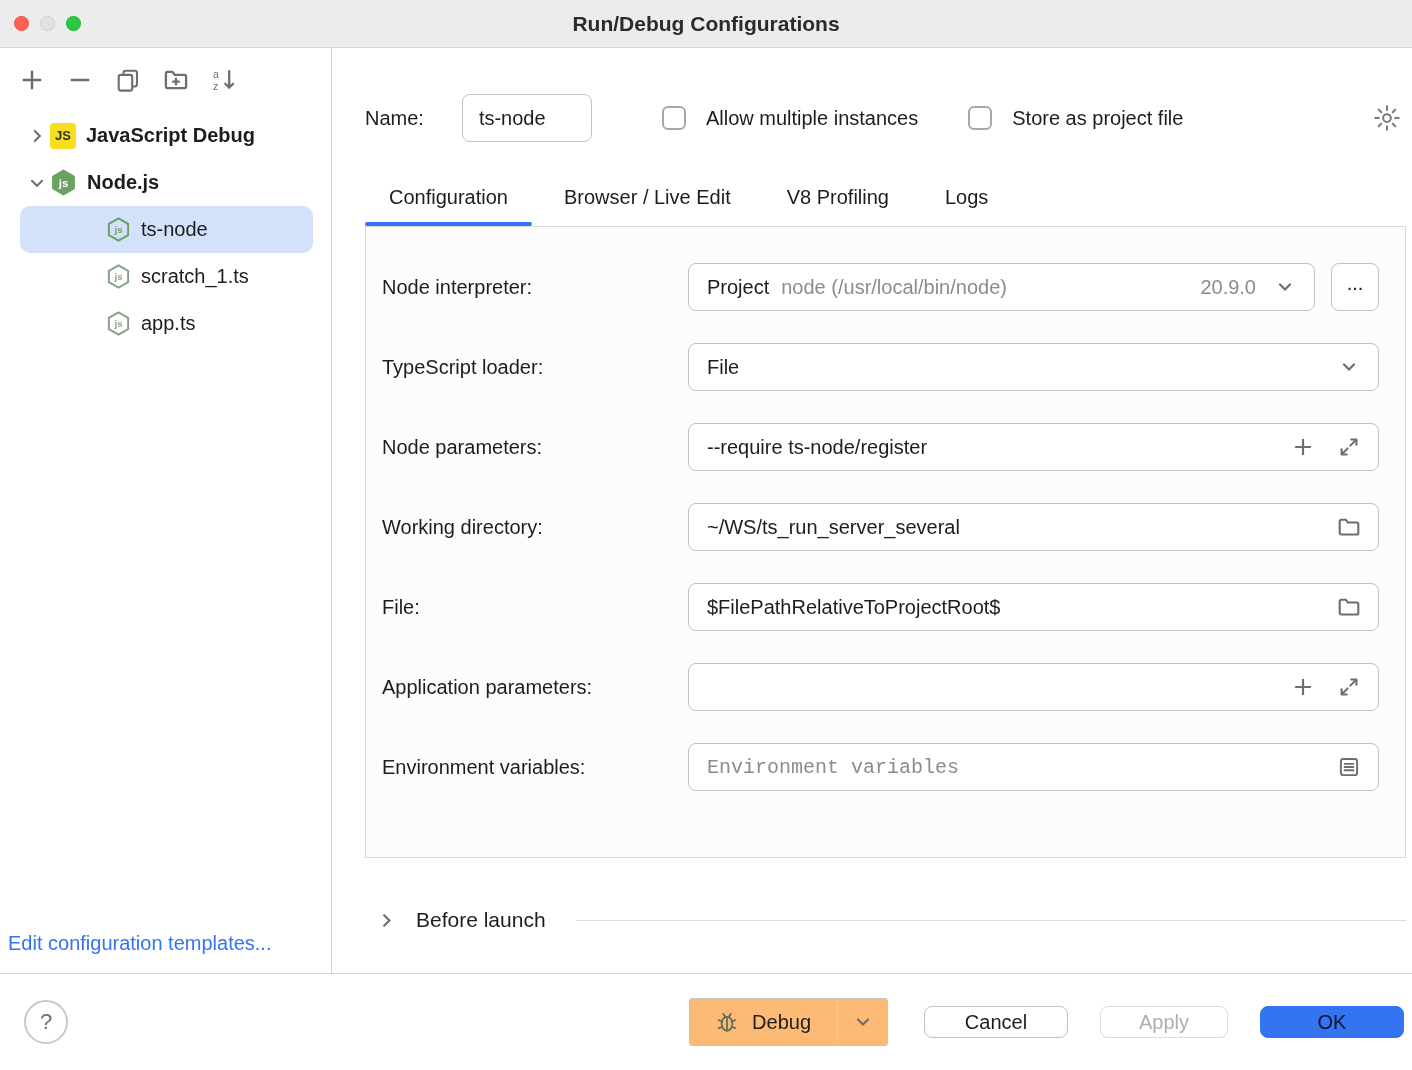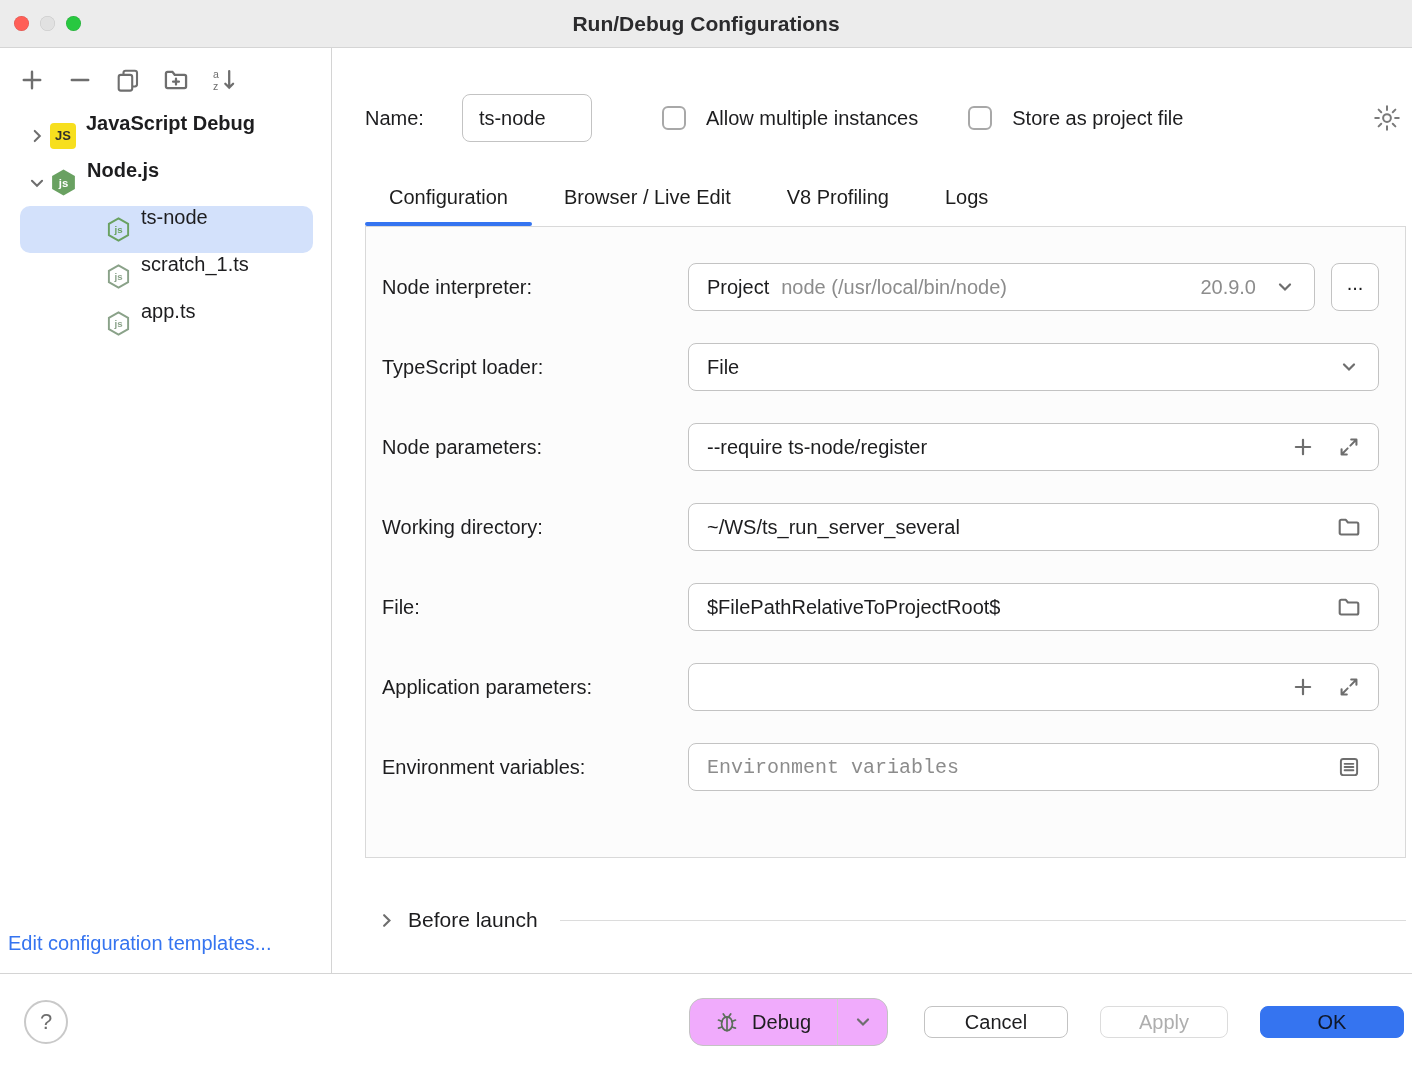--- a/index.html
+++ b/index.html
@@ -18,21 +18,21 @@
   .title { margin:0 auto; font-weight:700; font-size:21px; color:#2b2b2d; }
 
   
   .bodyarea { flex:1; display:flex; min-height:0; position:relative; }
 
   
   .sidebar { width:332px; flex:0 0 auto; border-right:1px solid #d4d4d4; position:relative; overflow:hidden; }
   .sb-toolbar { height:64px; display:flex; align-items:center; padding-left:12px; gap:8px; }
   .tb-btn { width:40px; height:36px; display:flex; align-items:center; justify-content:center; border-radius:6px; color:#6e6e6e; cursor:default; }
 
-  .tree-row { height:47px; display:flex; font-size:20px; position:relative; }
+  .tree-row { height:47px; display:flex; align-items:center; font-size:20px; position:relative; }
   .tree-row .chev { width:26px; margin-left:24px; display:flex; justify-content:center; align-items:center; color:#6e6e6e; flex:0 0 auto; }
   .tree-row .ticon { margin-right:10px; display:flex; align-items:center; flex:0 0 auto; }
   .group-label { font-weight:700; white-space:nowrap; overflow:hidden; }
   .tree-row.child { padding-left:106px; }
   .tree-row.child.selected { margin:0 18px 0 20px; padding-left:86px; background:#d3e1fb; border-radius:10px; }
   .child-label { white-space:nowrap; }
 
   .js-badge { width:26px; height:26px; background:#f7df1e; color:#32302c; font-weight:700; font-size:13px; display:flex; align-items:center; justify-content:center; border-radius:4px; }
 
   .edit-templates { position:absolute; left:8px; bottom:16px; font-size:20px; color:#3574f0; text-decoration:none; white-space:nowrap; background:#fff; padding:2px 6px 2px 0; z-index:5; }
@@ -57,28 +57,28 @@
   .frow:last-child { margin-bottom:0; }
   .flabel { width:306px; flex:0 0 auto; font-size:20px; color:#1d1d1f; }
   .field { flex:1; min-width:0; height:48px; border:1px solid #c3c3c3; border-radius:8px; background:#fff; display:flex; align-items:center; padding:0 12px 0 18px; font-size:20px; gap:12px; }
   .field .spacer { flex:1; }
   .ghost { color:#8c8c8c; }
   .ficon { display:flex; align-items:center; justify-content:center; width:34px; height:34px; color:#6e6e6e; flex:0 0 auto; }
   .more-btn { width:48px; height:48px; flex:0 0 auto; border:1px solid #c3c3c3; border-radius:8px; background:#fff; margin-left:16px; font-size:20px; color:#1d1d1f; display:flex; align-items:center; justify-content:center; padding-bottom:8px; }
   .env-input { flex:1; min-width:0; border:none; outline:none; font-size:20px; font-family:Liberation Mono, monospace; color:#3b82f6; background:transparent; }
   .env-input::placeholder { color:#8c8c8c; }
 
-  .before { display:flex; align-items:center; margin-top:50px; padding-left:12px; font-size:21px; gap:12px; }
+  .before { display:flex; align-items:center; margin-top:50px; padding-left:12px; font-size:21px; gap:20px; }
   .before .line { flex:1; border-top:1px solid #dcdcdc; margin-left:10px; }
 
   
   .footer { height:97px; flex:0 0 auto; border-top:1px solid #d4d4d4; display:flex; align-items:center; padding:0 8px 0 24px; background:#fff; }
   .help { width:44px; height:44px; border:2px solid #c9c9c9; border-radius:50%; display:flex; align-items:center; justify-content:center; color:#6e6e6e; font-size:22px; flex:0 0 auto; }
   .btn { height:32px; border:1px solid #c3c3c3; border-radius:8px; background:#fff; font-size:20px; color:#1d1d1f; display:flex; align-items:center; justify-content:center; font-family:inherit; }
-  .debug-split { margin-left:auto; height:48px; border:1px solid #c3c3c3; border-radius:14px; display:flex; align-items:stretch; overflow:hidden; background:#f0abfc; }
+  .debug-split { margin-left:auto; height:48px; border:1px solid #c3c3c3; border-radius:3px; display:flex; align-items:stretch; overflow:hidden; background:#fdba74; }
   .debug-main { display:flex; align-items:center; gap:12px; padding:0 26px 0 24px; font-size:20px; }
   .debug-chev { width:50px; display:flex; align-items:center; justify-content:center; border-left:1px solid #d0d0d0; color:#6e6e6e; }
   .btn.cancel { width:144px; margin-left:36px; }
   .btn.apply  { width:128px; margin-left:32px; color:#aeaeae; border-color:#dcdcdc; }
   .btn.ok     { width:144px; margin-left:32px; background:#3574f0; border-color:#3574f0; color:#0f172a; }
 </style>
 </head>
 <body>
 
 <div class="window">

